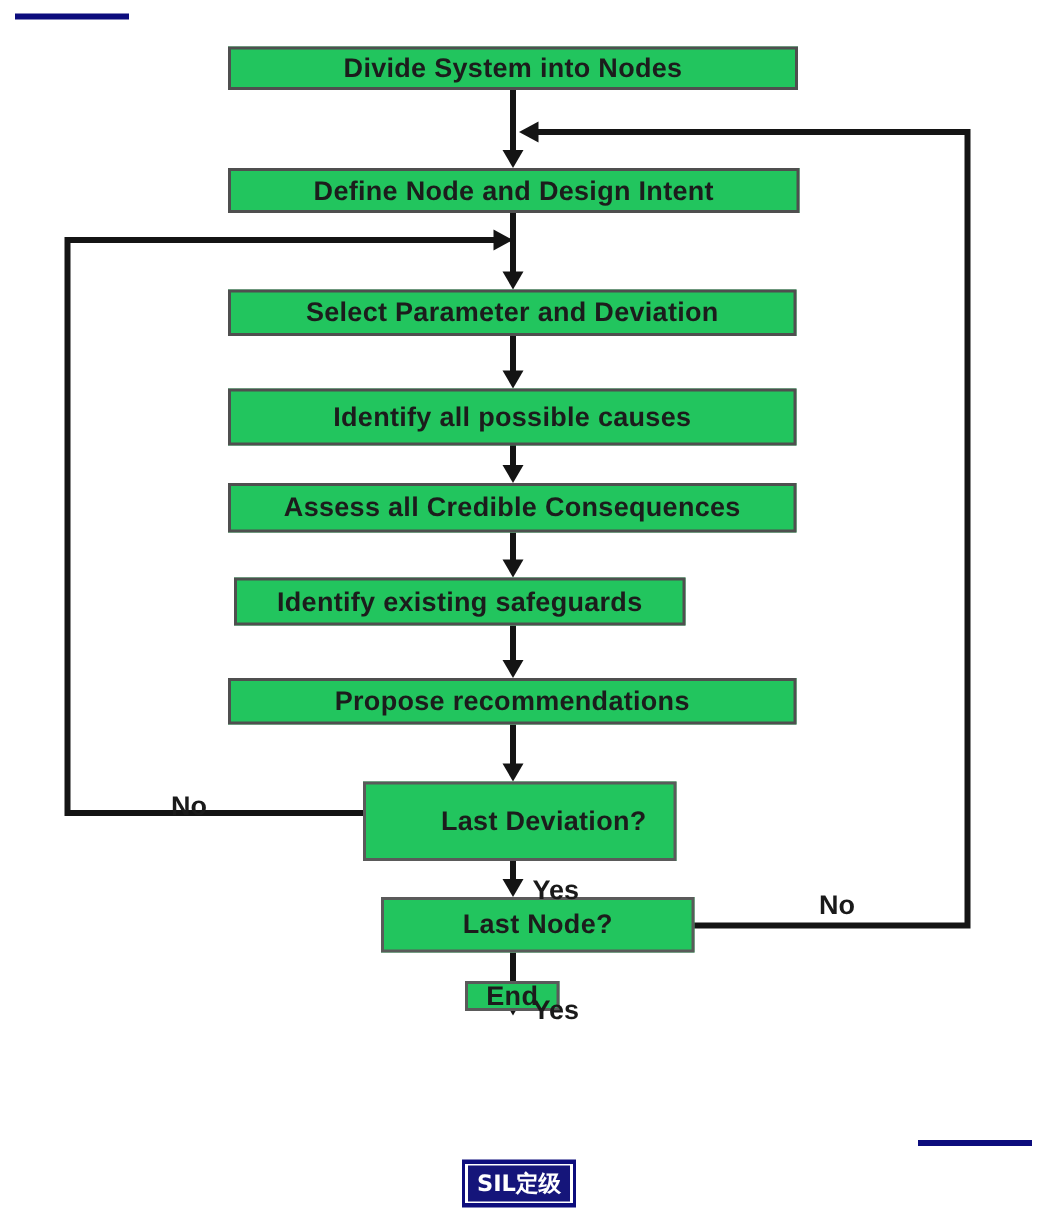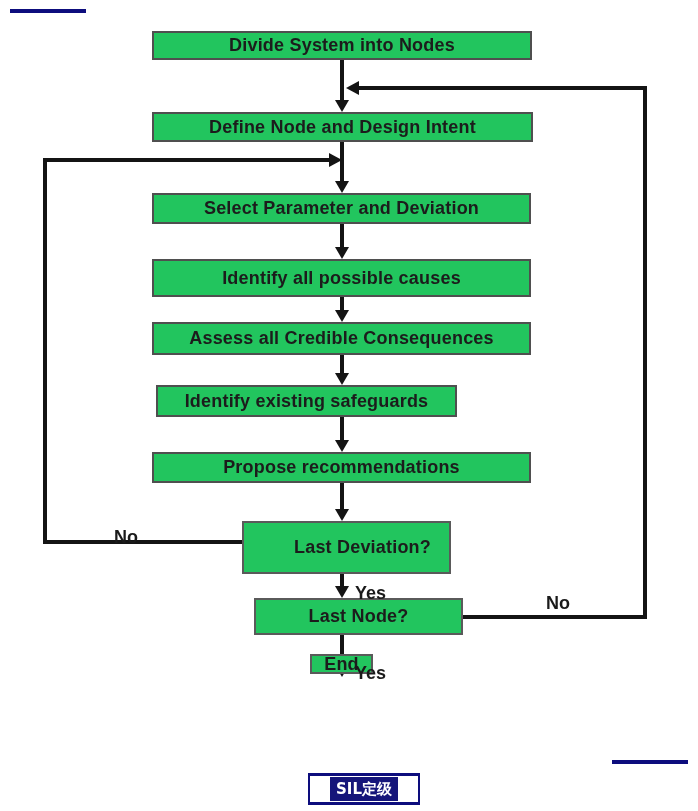--- a/index.html
+++ b/index.html
@@ -43,21 +43,21 @@
   .rule-top-left  { left: 10px; top: 9px;  width: 76px; height: 4px; }
   .rule-bottom-right { left: 612px; top: 760px; width: 76px; height: 4px; }
 
   .sil-wrap {
     position: absolute; left: 308px; top: 773px;
     border-top: 3px solid var(--navy);
     border-bottom: 3px solid var(--navy);
     border-left: 2px solid var(--navy);
     border-right: 2px solid var(--navy);
     background: #ffffff;
-    padding: 1px 20px;
+    padding: 1px 2px;
     z-index: 2;
   }
   .sil-core {
     display: inline-block;
     background: var(--badge-bg);
     color: var(--badge-text);
     font-weight: bold; font-size: 15px; line-height: 1.35;
     padding: 2px 6px;
     font-family: "DejaVu Sans", "Liberation Sans", sans-serif;
     white-space: nowrap;

